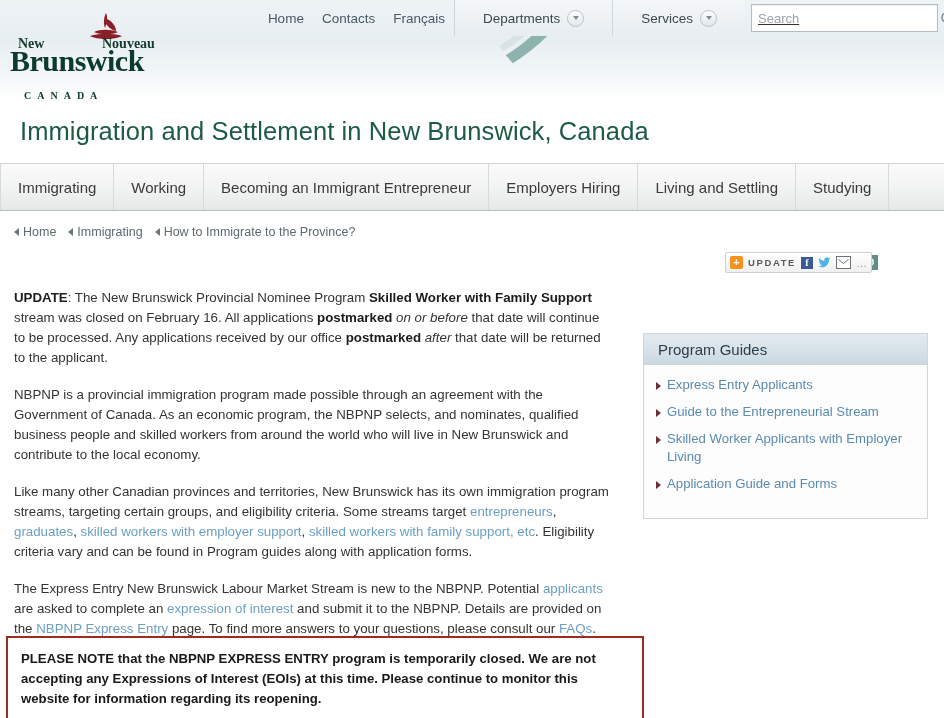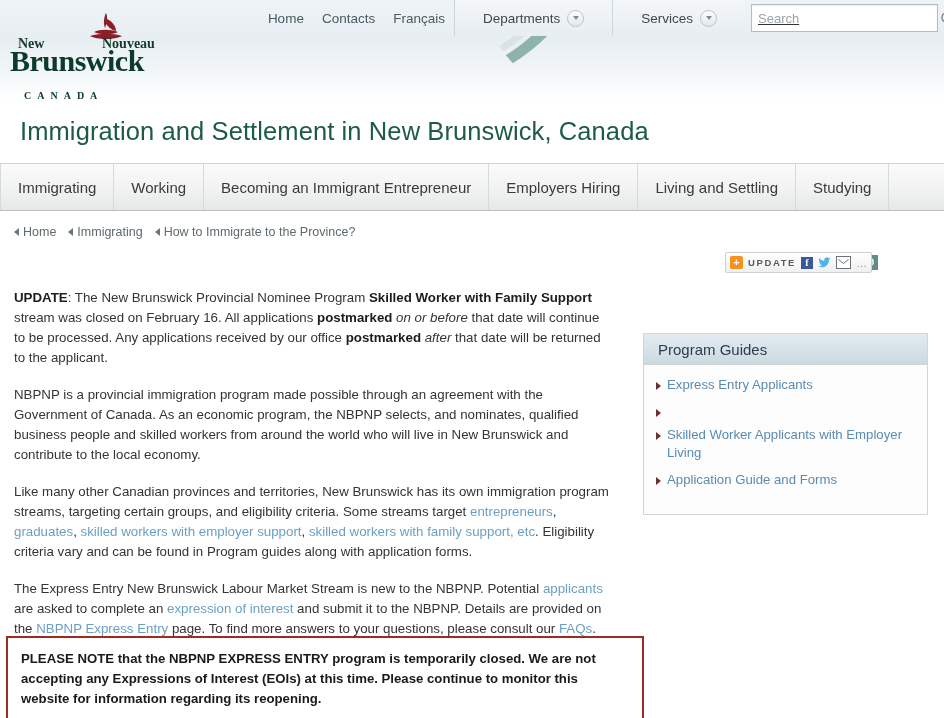--- a/index.html
+++ b/index.html
@@ -329,20 +329,21 @@
     <div class="sidebar">
       <div class="panel">
         <div class="panel-head">Program Guides</div>
         <div class="panel-body">
           <div class="sl">
             <i class="tri"></i>
             <a href="#">Express Entry Applicants</a>
           </div>
           <div class="sl">
             <i class="tri"></i>
+            <a href="#">Guide to the Entrepreneurial Stream</a>
           </div>
           <div class="sl">
             <i class="tri"></i>
             <a href="#">Skilled Worker Applicants with Employer Living</a>
           </div>
           <div class="sl">
             <i class="tri"></i>
             <a href="#">Application Guide and Forms</a>
           </div>
         </div>

